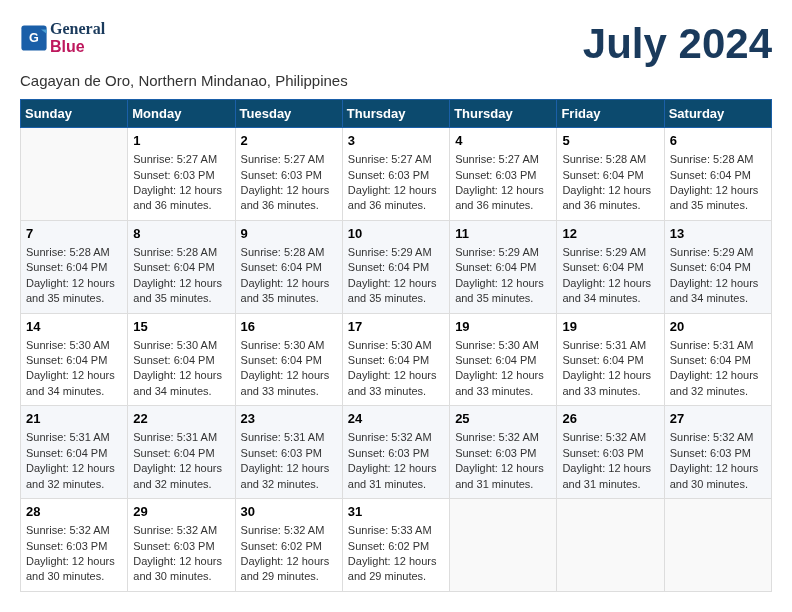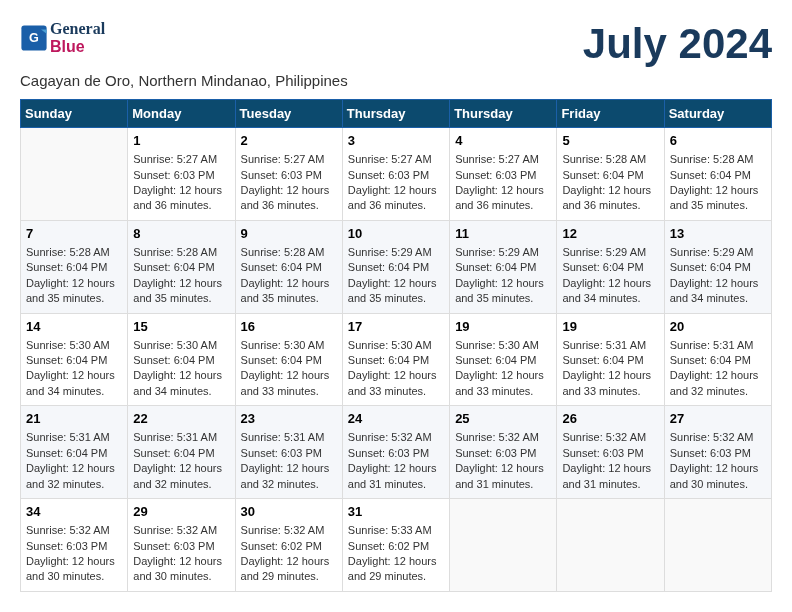--- a/index.html
+++ b/index.html
@@ -309,21 +309,21 @@
         <td>
           <span class="day-number">27</span>
           <div class="day-info" style="white-space: pre-line;">Sunrise: 5:32 AM
 Sunset: 6:03 PM
 Daylight: 12 hours
 and 30 minutes.</div>
         </td>
       </tr>
       <tr>
         <td>
-          <span class="day-number">34</span>
+          <span class="day-number">28</span>
           <div class="day-info" style="white-space: pre-line;">Sunrise: 5:32 AM
 Sunset: 6:03 PM
 Daylight: 12 hours
 and 30 minutes.</div>
         </td>
         <td>
           <span class="day-number">29</span>
           <div class="day-info" style="white-space: pre-line;">Sunrise: 5:32 AM
 Sunset: 6:03 PM
 Daylight: 12 hours

